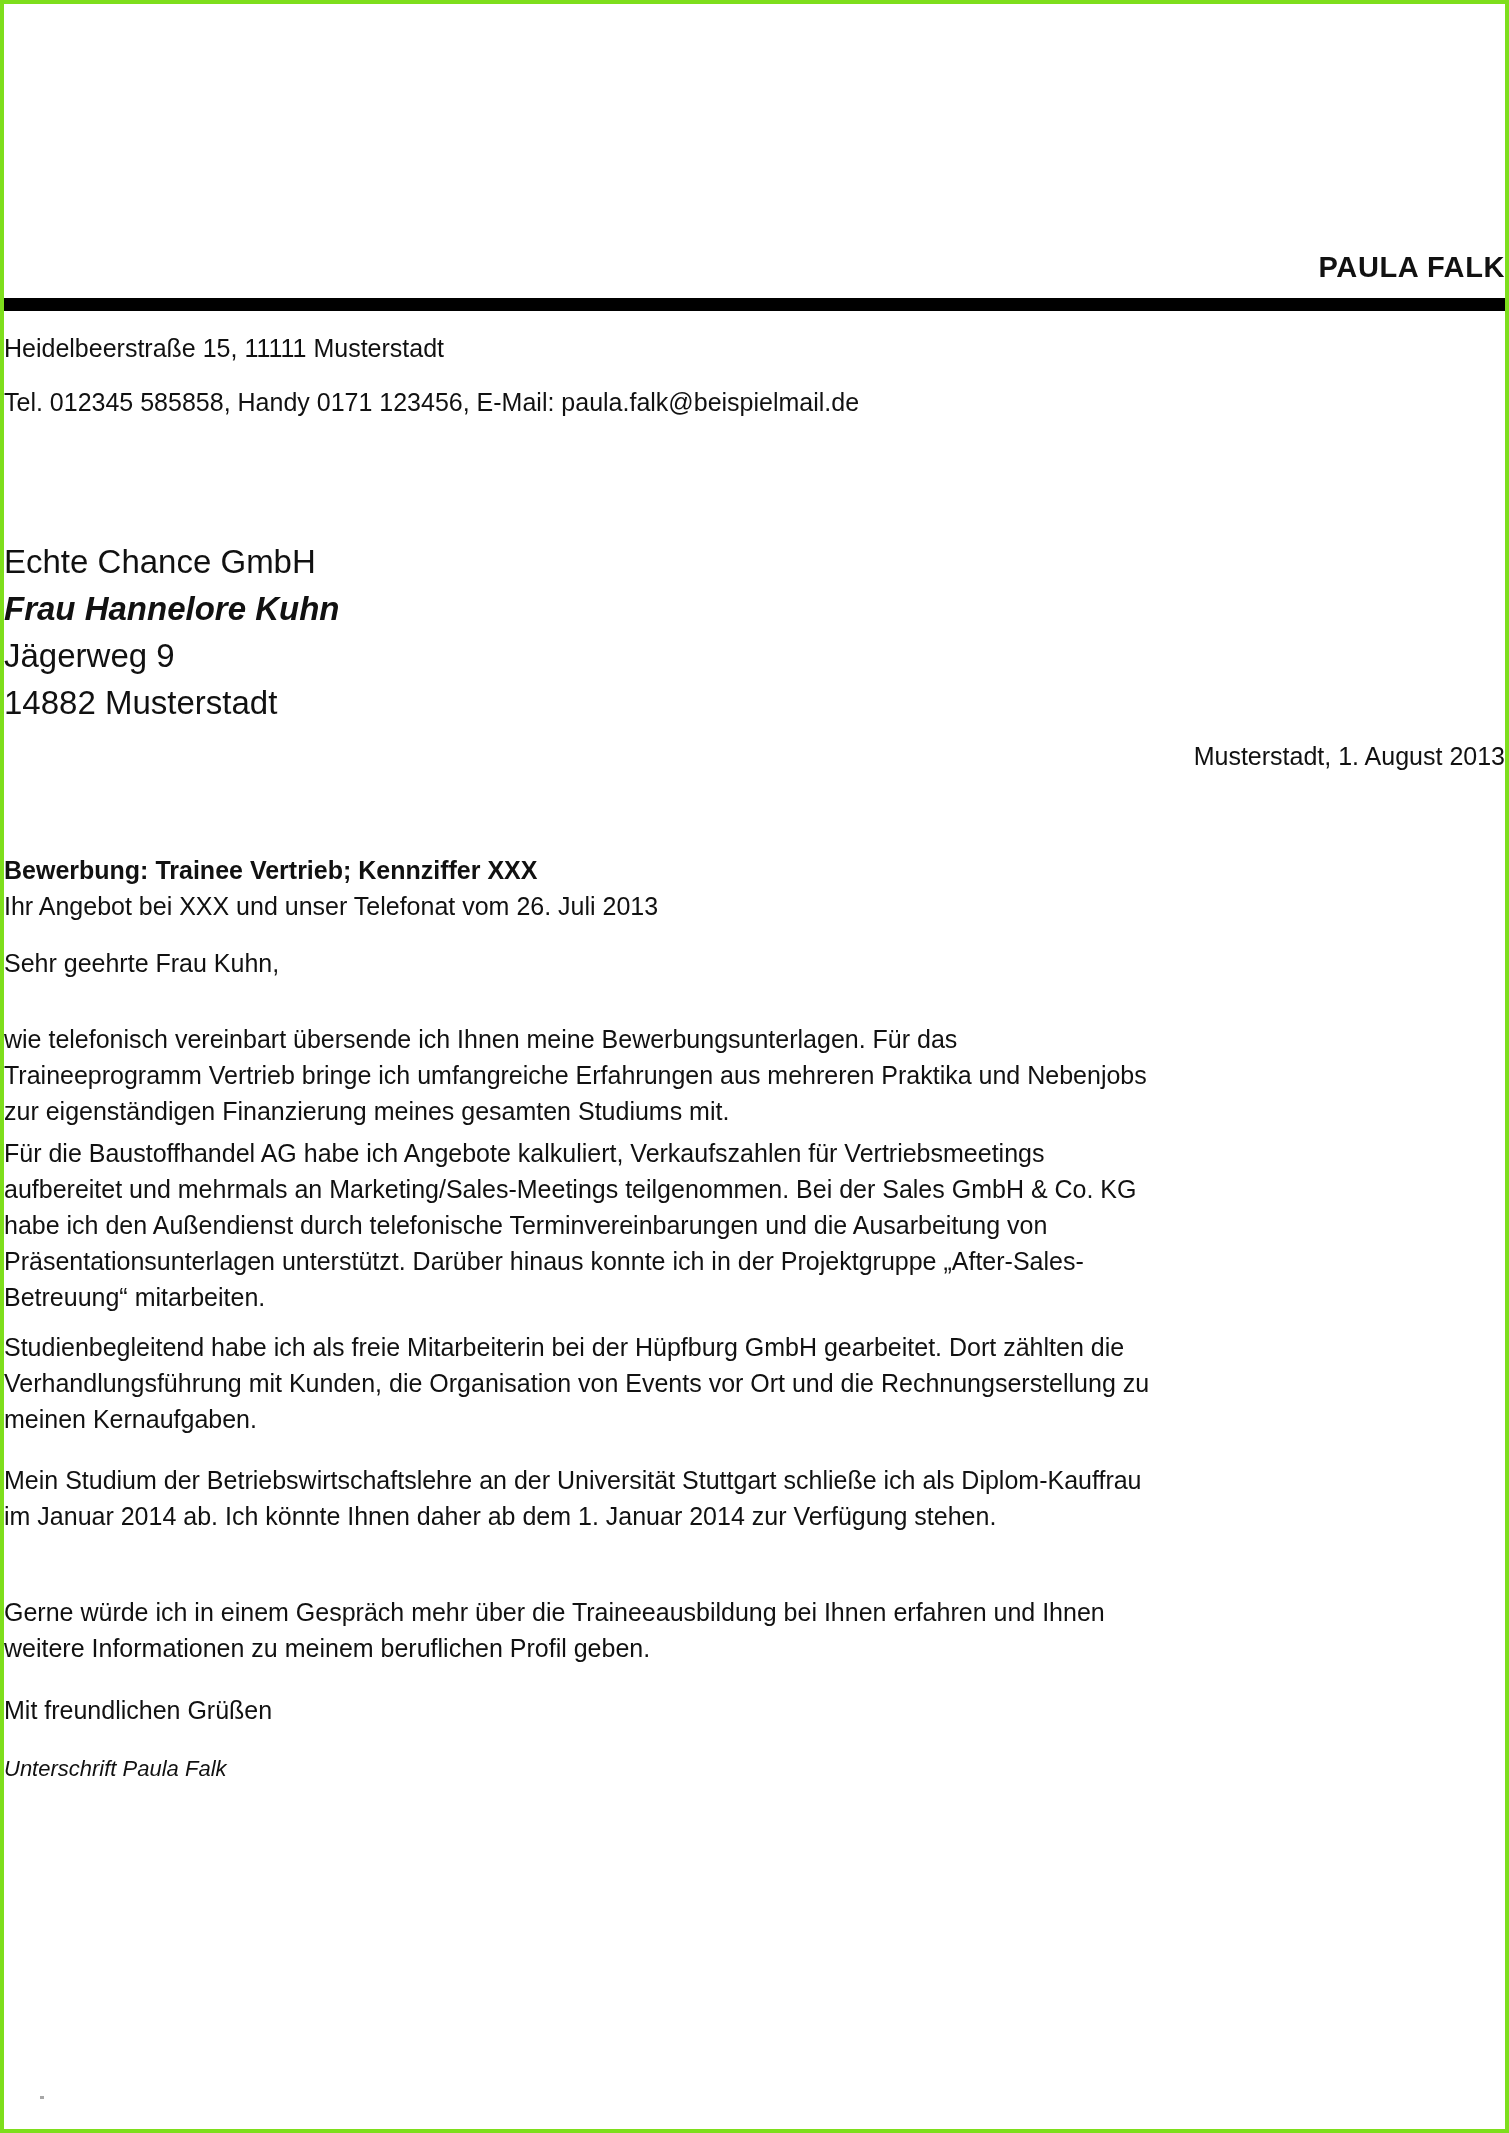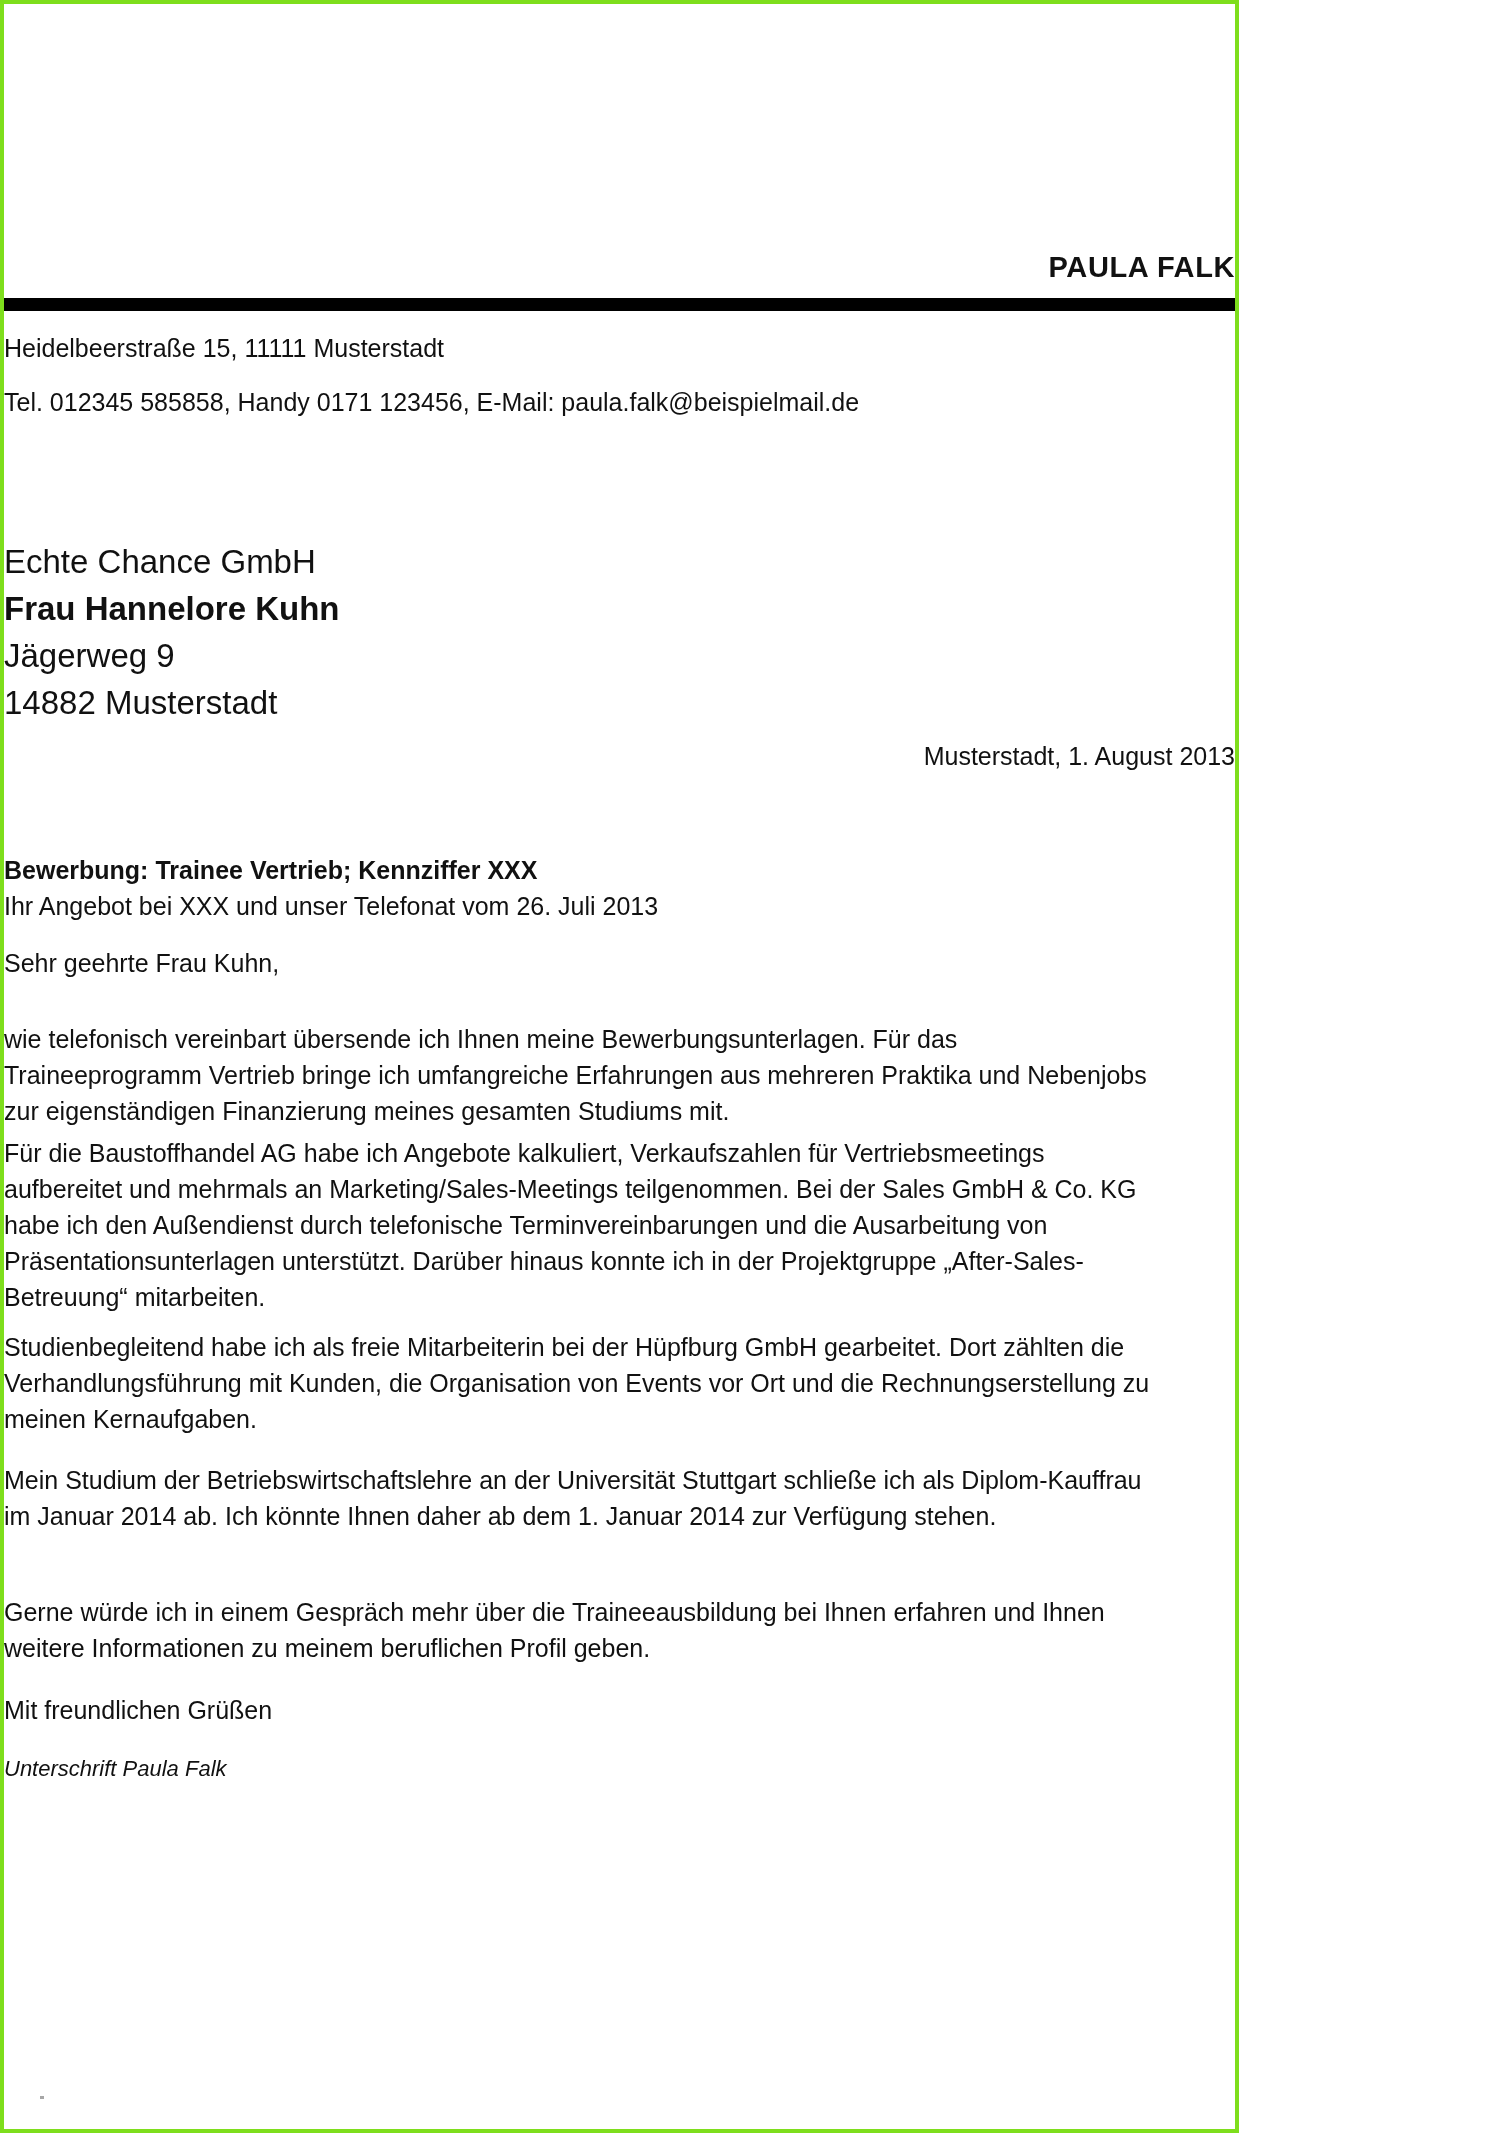--- a/index.html
+++ b/index.html
@@ -6,21 +6,21 @@
   html, body {
     margin: 0;
     padding: 0;
     background: #ffffff;
   }
   body {
     font-family: "Liberation Sans", sans-serif;
   }
   .page {
     position: relative;
-    width: 1239px;
+    width: 1509px;
     height: 2133px;
     box-sizing: border-box;
     background: #ef4444;
     border: 4px solid #7ede1c;
     overflow: hidden;
   }
   .sheet {
     position: absolute;
     left: 0;
     top: 0;
@@ -70,20 +70,21 @@
   .recipient {
     position: absolute;
     top: 535px;
     left: 0;
     font-size: 33px;
     line-height: 1.42;
     color: #111111;
   }
   .recipient .bold {
     font-weight: bold;
+    font-style: italic;
   }
   
   .dateline {
     position: absolute;
     top: 738px;
     left: 0;
     width: 100%;
     text-align: right;
     font-size: 25px;
     color: #111111;

